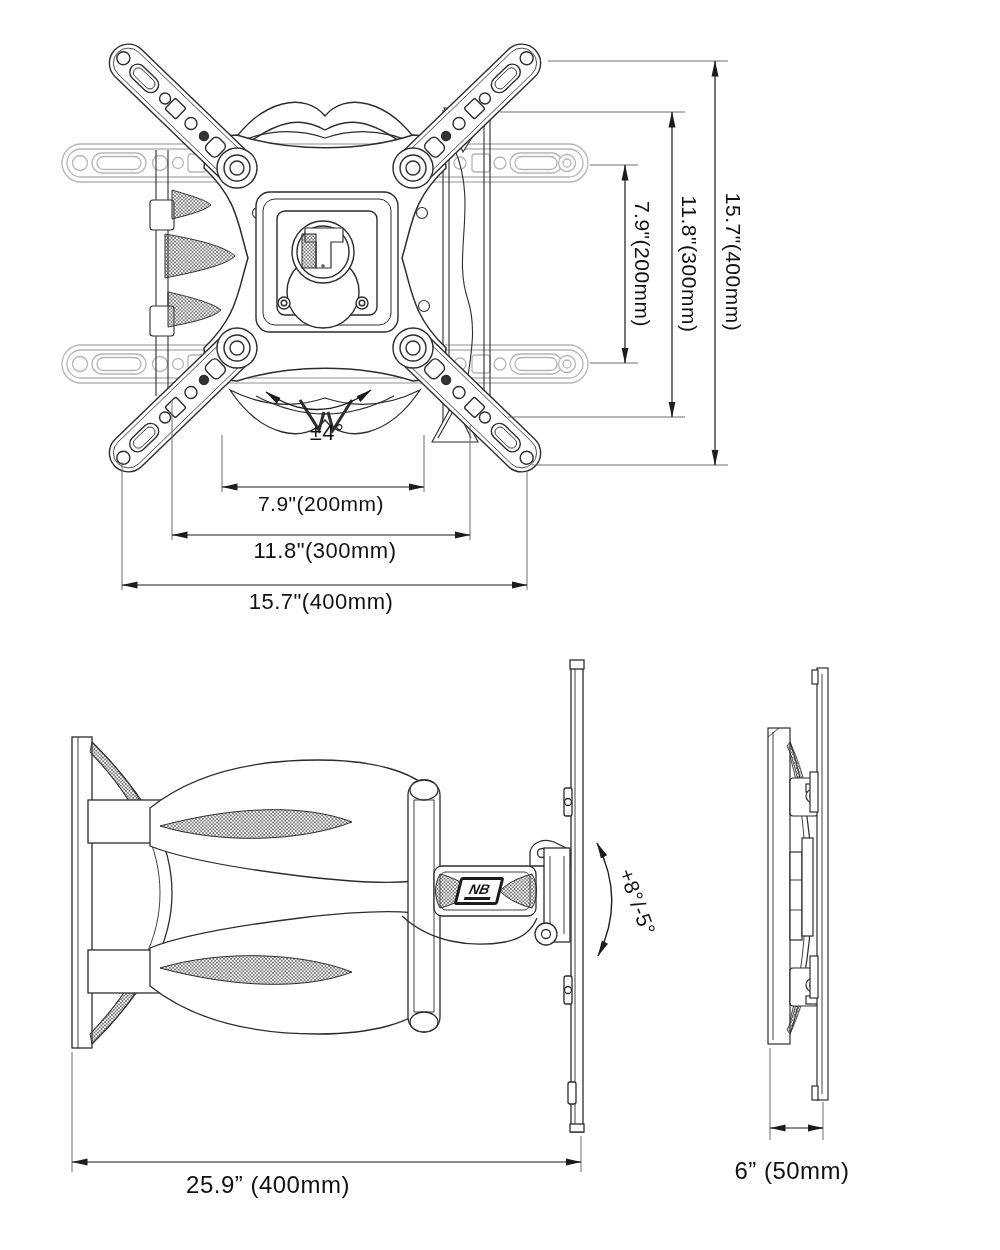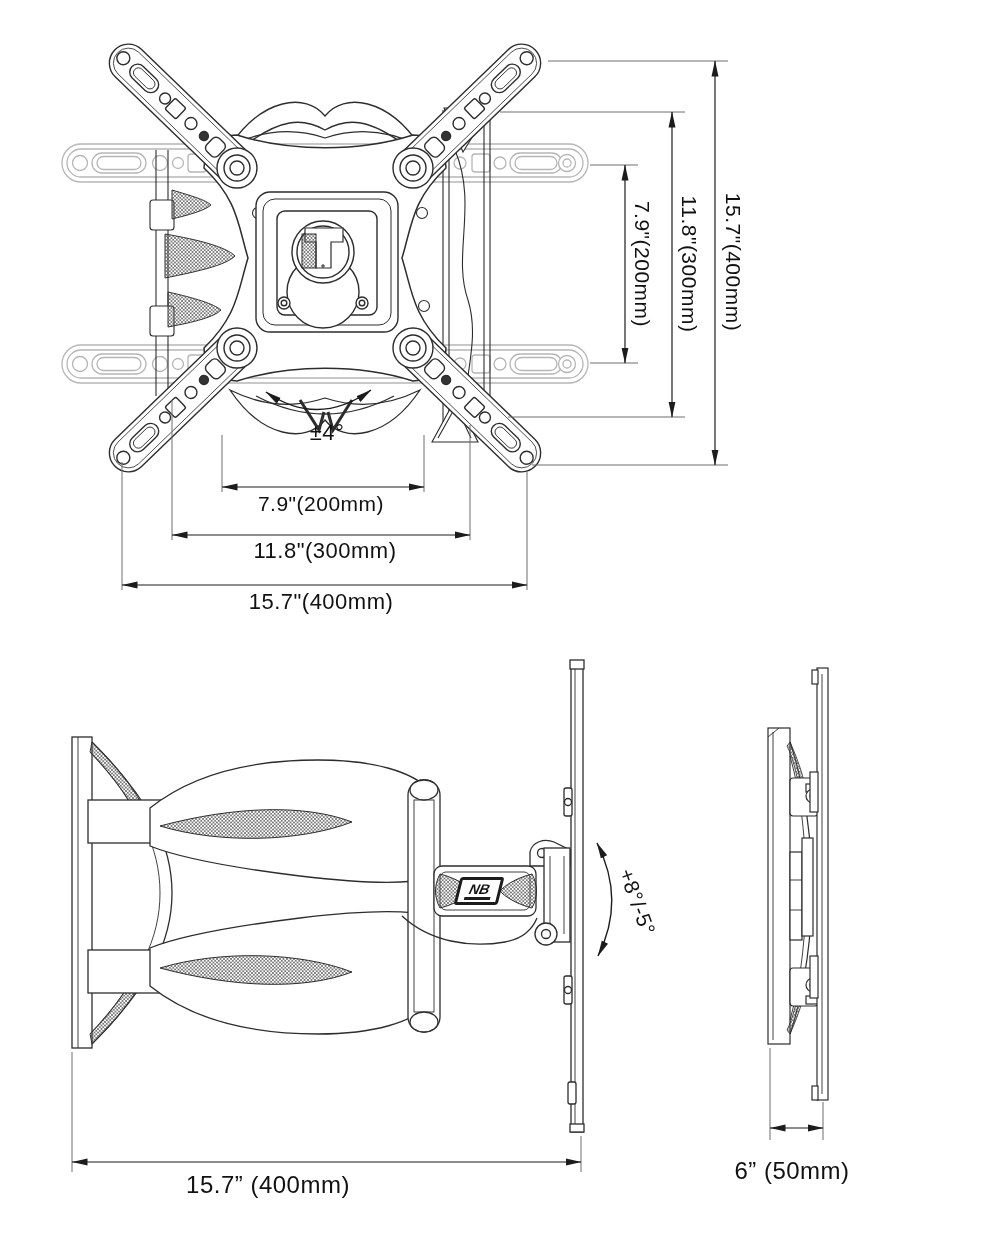--- a/index.html
+++ b/index.html
@@ -322,21 +322,21 @@
 <div class="dim-label rot90" style="left:733px;top:262px;">15.7"(400mm)</div>
 
 <div class="dim-label angle-label" style="left:327px;top:433px;">±4°</div>
 
 <div class="dim-label" style="left:321px;top:504px;">7.9"(200mm)</div>
 <div class="dim-label" style="left:325px;top:551px;font-size:22px;">11.8"(300mm)</div>
 <div class="dim-label" style="left:321px;top:602px;font-size:22px;">15.7"(400mm)</div>
 
 <div class="dim-label tilt" style="left:637px;top:902px;">+8°/-5°</div>
 
-<div class="dim-label big" style="left:268px;top:1185px;">15.7” (400mm)</div>
+<div class="dim-label big" style="left:268px;top:1185px;">25.9” (400mm)</div>
 
 <div class="dim-label big" style="left:792px;top:1171px;">6” (50mm)</div>
 
 <div class="nb-badge">
   <span class="brand">NB</span>
   <span class="bar"></span>
 </div>
 
 </div>
 

